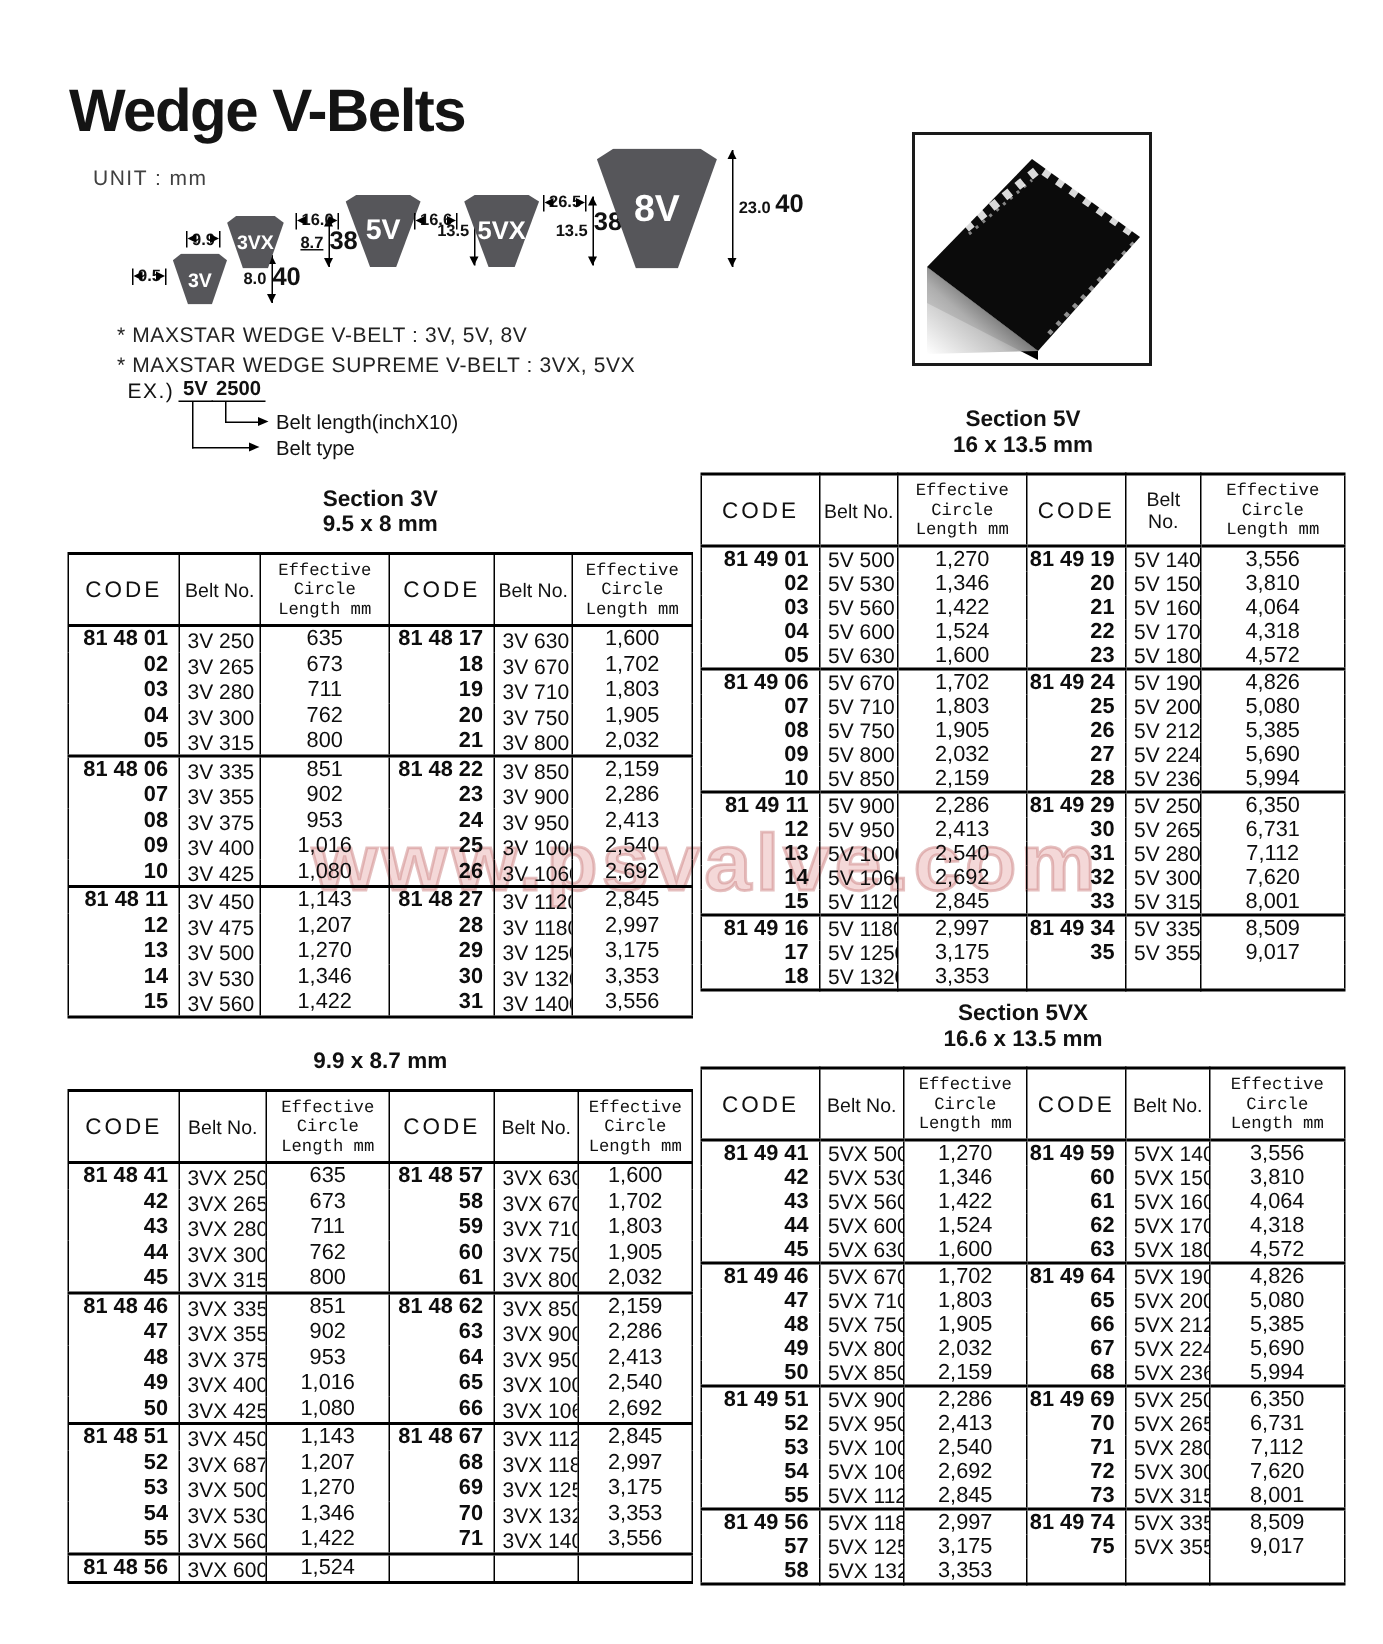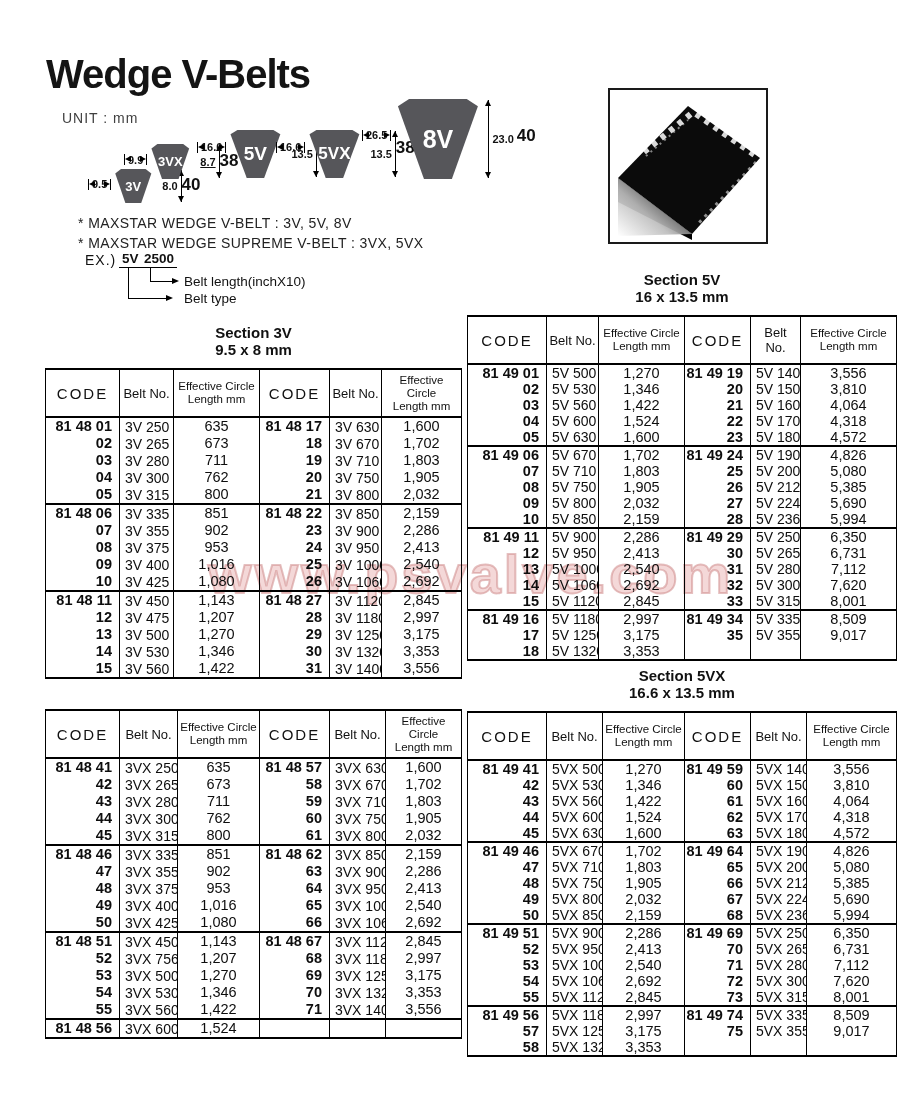--- a/index.html
+++ b/index.html
@@ -56,21 +56,21 @@
   
   .tbl-wrap{position:absolute;z-index:1;}
   .tbl-title{text-align:center;font-size:15px;font-weight:700;line-height:17px;color:#111;}
   table.vtable{border-collapse:collapse;table-layout:fixed;margin-top:10px;
                border:1px solid #000;border-top:2px solid #000;border-bottom:2px solid #000;}
   .vtable th{border-left:1px solid #000;border-bottom:2px solid #000;height:46px;
              font-weight:400;padding:0 2px;vertical-align:middle;text-align:center;color:#111;}
   .vtable th:first-child{border-left:none;}
   .vtable th.h-code{font-size:15px;letter-spacing:2px;}
   .vtable th.h-belt{font-size:13px;}
-  .vtable th.h-ecl{font-size:11.5px;line-height:13px;}
+  .vtable th.h-ecl{font-size:11.5px;line-height:13px;font-family:Liberation Mono, monospace;}
   .vtable td{border-left:1px solid #000;padding:0;vertical-align:middle;
              font-size:14px;line-height:1;color:#0d0d0d;white-space:nowrap;overflow:hidden;}
   .vtable td:first-child{border-left:none;}
   .vtable td.c0,.vtable td.c3{text-align:right;padding-right:7px;font-weight:700;font-size:14.5px;}
   .vtable td.c1,.vtable td.c4{text-align:left;padding-left:5px;font-weight:400;}
   .vtable td.c2,.vtable td.c5{text-align:center;font-weight:400;font-size:14.5px;}
   .vtable tr.group-end td{border-bottom:2px solid #000;}
   .t17 td{height:17px;} .t16 td{height:16px;}
 </style>
 </head>
@@ -527,20 +527,21 @@
             <td class="c2">3,353</td>
             <td class="c3"></td>
             <td class="c4"></td>
             <td class="c5"></td>
           </tr>
         </tbody>
     </table>
   </div>
 
   <div class="tbl-wrap" style="left:45px;top:699px;">
+    <div class="tbl-title">9.9 x 8.7 mm</div>
     <table class="vtable t17" style="width:416px;">
       <colgroup>
           <col style="width:74px">
           <col style="width:58px">
           <col style="width:82px">
           <col style="width:70px">
           <col style="width:56px">
           <col style="width:76px">
         </colgroup>
       <thead>
@@ -637,21 +638,21 @@
           <tr>
             <td class="c0">81 48 51</td>
             <td class="c1">3VX 450</td>
             <td class="c2">1,143</td>
             <td class="c3">81 48 67</td>
             <td class="c4">3VX 1120</td>
             <td class="c5">2,845</td>
           </tr>
           <tr>
             <td class="c0">52</td>
-            <td class="c1">3VX 756</td>
+            <td class="c1">3VX 687</td>
             <td class="c2">1,207</td>
             <td class="c3">68</td>
             <td class="c4">3VX 1180</td>
             <td class="c5">2,997</td>
           </tr>
           <tr>
             <td class="c0">53</td>
             <td class="c1">3VX 500</td>
             <td class="c2">1,270</td>
             <td class="c3">69</td>

